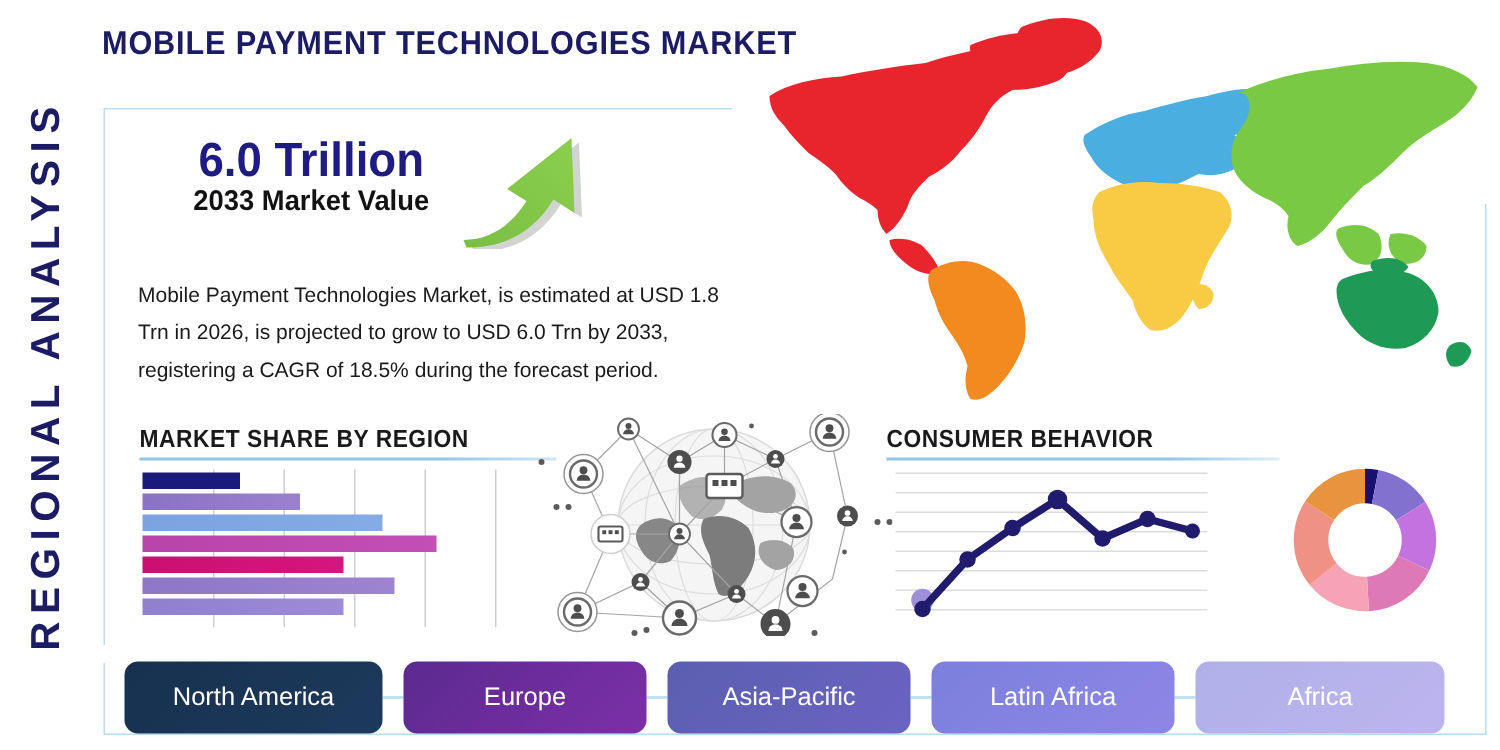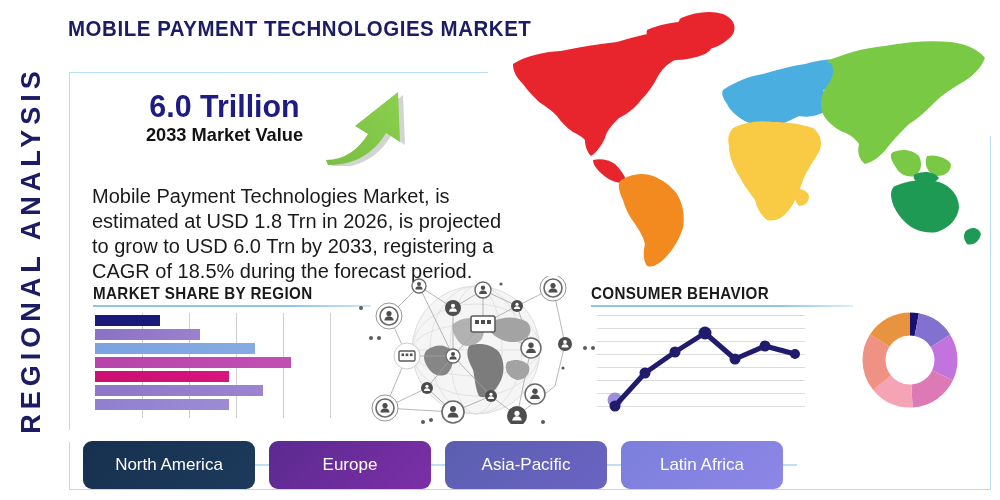--- a/index.html
+++ b/index.html
@@ -56,21 +56,21 @@
     font-weight: bold;
     font-size: 22px;
     letter-spacing: 0.6px;
     color: #1b1c64;
     white-space: nowrap;
     transform: scaleX(0.93);
     transform-origin: left center;
   }
 
   
-  #stats { position: absolute; left: 107px; top: 90px; width: 420px; height: 80px; }
+  #stats { position: absolute; left: 90px; top: 90px; width: 420px; height: 80px; }
   .stat { position: absolute; text-align: center; }
   .stat .big {
     font-family: "Liberation Sans", sans-serif;
     font-weight: bold; font-size: 32px; color: #1e1b82;
     line-height: 1.05; white-space: nowrap;
     transform: scaleX(0.95); transform-origin: center;
   }
   .stat .small {
     font-family: "Liberation Sans", sans-serif;
     font-weight: bold; font-size: 19px; color: #121212;
@@ -80,21 +80,21 @@
   #stat-value { left: 10px; top: 0px; width: 215px; }
   #stat-cagr  { left: 295px; top: 0px; width: 130px; }
   #growth-arrow { position: absolute; left: 215px; top: -2px; width: 95px; height: 78px; }
 
   
   #summary {
     position: absolute;
     left: 92px; top: 184px;
     width: 410px;
     font-family: "Liberation Sans", sans-serif;
-    font-size: 20px;
+    font-size: 14px;
     line-height: 25px;
     color: #1a1a1a;
   }
 
   
   #world-map { position: absolute; left: 495px; top: 6px; width: 500px; height: 265px; }
 
   
   .section-head {
     position: absolute;
@@ -458,15 +458,18 @@
     </div>
     <div class="region-btn" style="left:362px; width:162px; background:linear-gradient(135deg,#5b5fb0,#6a63c2);">
       <span>Asia-Pacific</span>
     </div>
     <div class="region-btn" style="left:186px; width:162px; background:linear-gradient(135deg,#5b2a8f,#7c2fa8);">
       <span>Europe</span>
     </div>
     <div class="region-btn" style="left:538px; width:162px; background:linear-gradient(135deg,#7c7fdc,#8d86e6);">
       <span>Latin Africa</span>
     </div>
+    <div class="region-btn" style="left:714px; width:166px; background:linear-gradient(135deg,#b0b0e8,#bdb4ee);">
+      <span>Africa</span>
+    </div>
   </div>
 
 </div>
 
 </body></html>

